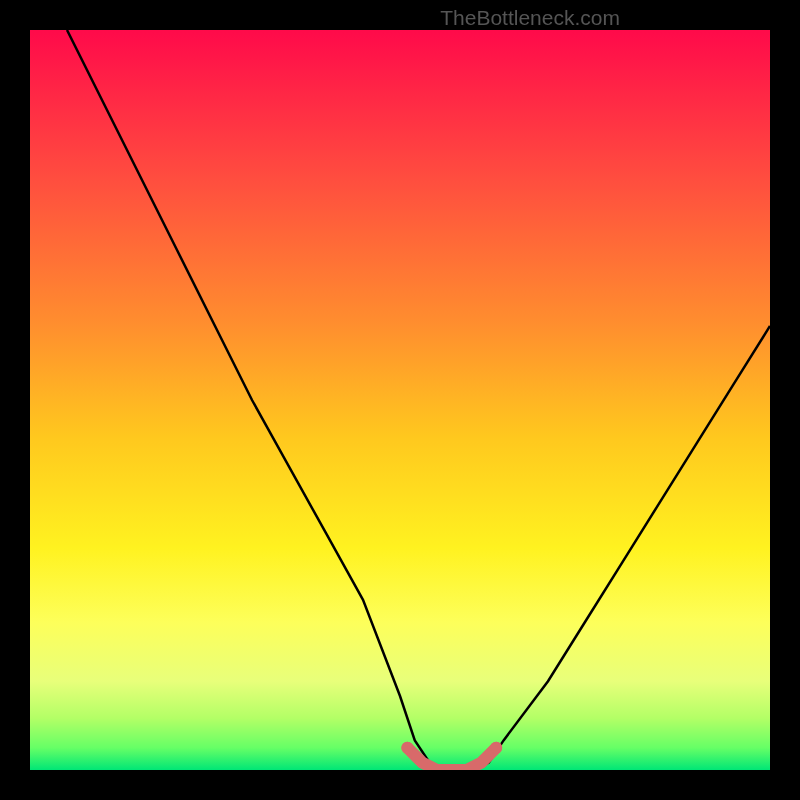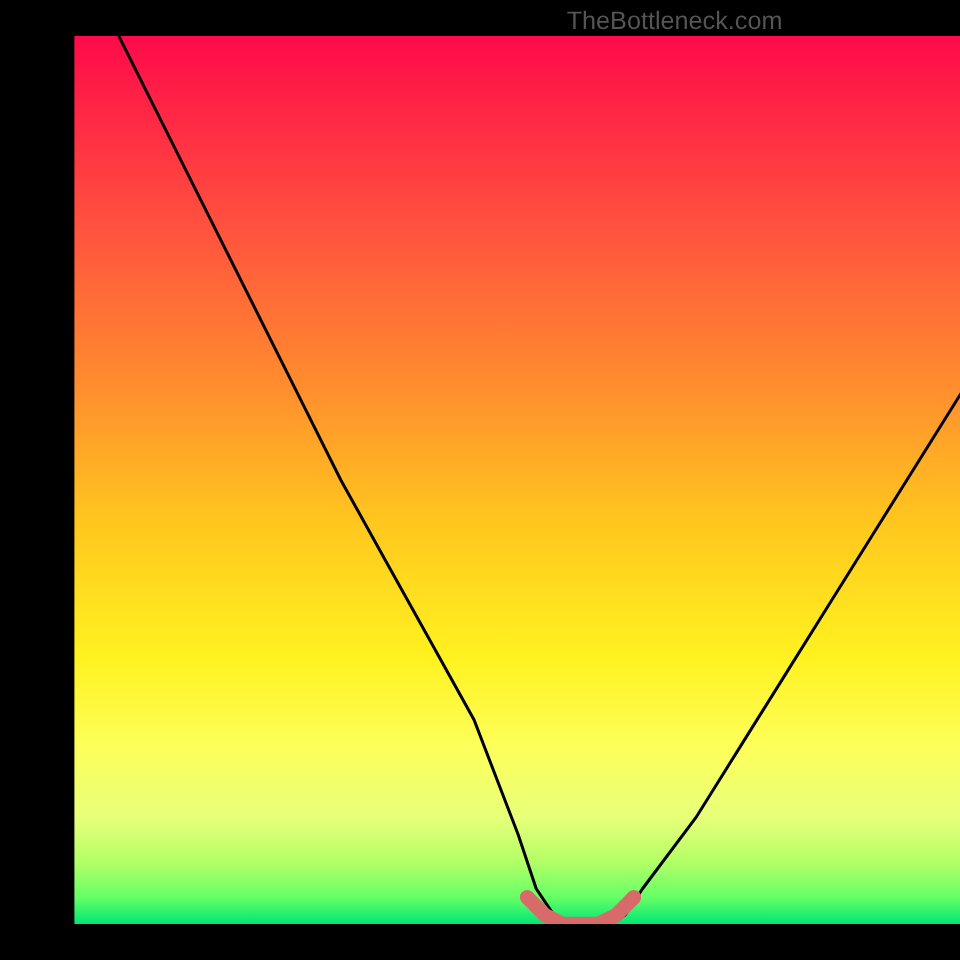--- a/index.html
+++ b/index.html
@@ -8,21 +8,20 @@
     width: 800px;
     height: 800px;
     background: #000;
     font-family: Arial, Helvetica, sans-serif;
     overflow: hidden;
   }
   .wrapper {
     position: relative;
     width: 632px;
     height: 800px;
-    margin-left: 32px;
   }
   .watermark {
     position: absolute;
     top: 6px;
     right: 12px;
     color: #555;
     font-size: 21px;
     font-weight: 400;
     z-index: 5;
     user-select: none;

